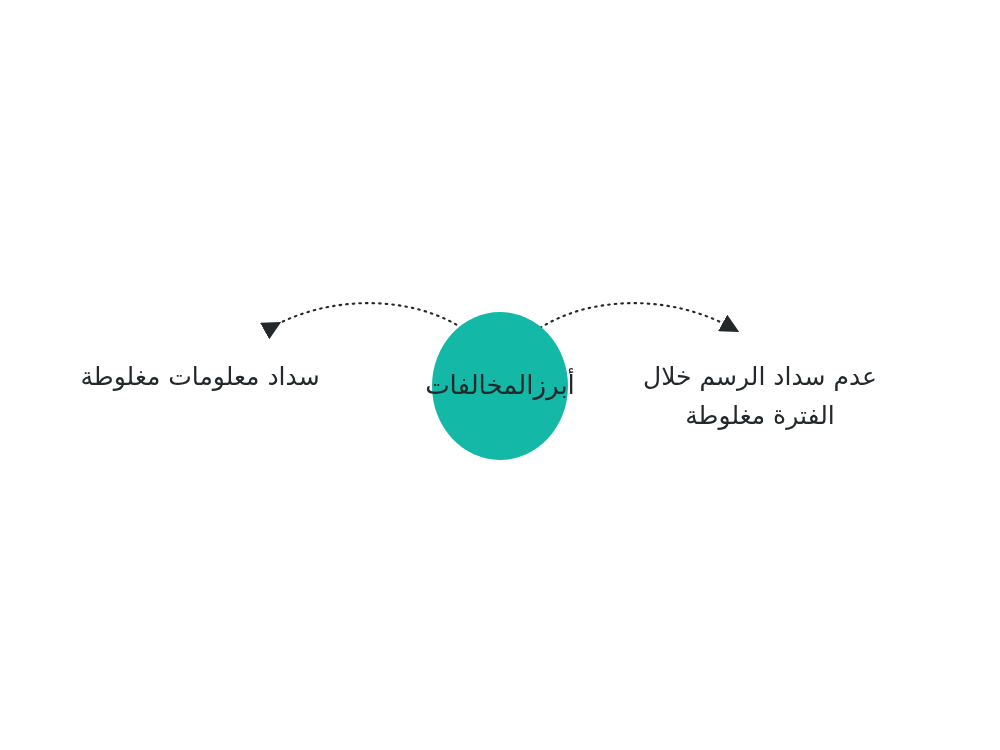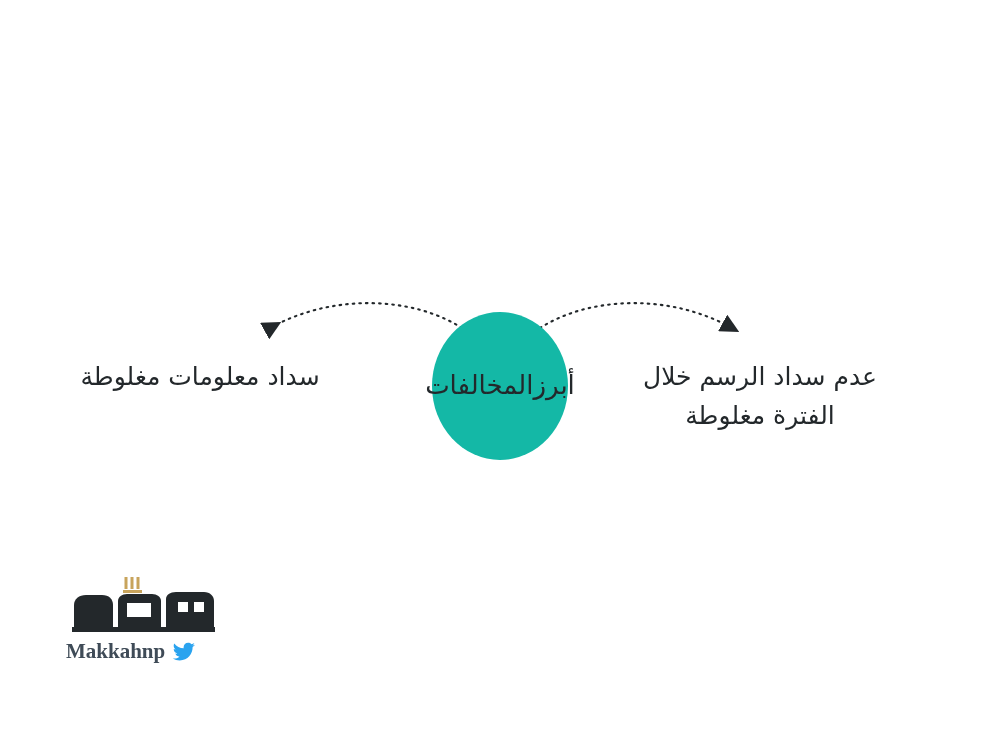--- a/index.html
+++ b/index.html
@@ -137,39 +137,14 @@
 
   <div class="branch branch-left">
     <span class="line">عدم سداد الرسم خلال</span>
     <span class="line">الفترة مغلوطة</span>
   </div>
 
   <div class="branch branch-right">
     <span class="line">سداد معلومات مغلوطة</span>
   </div>
 
-  <div class="logo-wrap">
-    <svg class="logo-mark" viewBox="0 0 152 62">
-
-      <path d="M60,2 L60,14 M66,2 L66,14 M72,2 L72,14" stroke="#c8a45c" stroke-width="3" fill="none"></path>
-      <path d="M57,15 L76,15 L76,18 L57,18 z" fill="#c8a45c"></path>
-
-      <path d="M8,52 L8,30 C8,24 13,20 20,20 L36,20 C43,20 47,24 47,30 L47,52 z" fill="#23282b"></path>
-      <path d="M52,52 L52,26 C52,22 56,19 61,19 L86,19 C91,19 95,22 95,26 L95,52 z" fill="#23282b"></path>
-      <rect x="61" y="28" width="24" height="14" fill="#ffffff"></rect>
-      <path d="M100,52 L100,24 C100,20 104,17 110,17 L138,17 C144,17 148,21 148,26 L148,52 z" fill="#23282b"></path>
-      <rect x="112" y="27" width="10" height="10" fill="#ffffff"></rect>
-      <rect x="128" y="27" width="10" height="10" fill="#ffffff"></rect>
-      <rect x="6" y="52" width="143" height="5" fill="#23282b"></rect>
-    </svg>
-    <div class="logo-handle">
-      <svg class="tw-icon" viewBox="0 0 24 24">
-        <path d="M23,4.8c-0.8,0.4-1.7,0.7-2.6,0.8c0.9-0.6,1.6-1.5,1.9-2.5c-0.9,0.5-1.8,0.9-2.9,1.1c-0.8-0.9-2-1.4-3.3-1.4
-                 c-2.5,0-4.5,2-4.5,4.5c0,0.4,0,0.7,0.1,1C7.9,8.1,4.5,6.2,2.3,3.4C1.9,4.1,1.7,4.9,1.7,5.8c0,1.6,0.8,3,2,3.8
-                 C3,9.5,2.3,9.3,1.7,9c0,0,0,0,0,0.1c0,2.2,1.5,4,3.6,4.4c-0.4,0.1-0.8,0.2-1.2,0.2c-0.3,0-0.6,0-0.8-0.1c0.6,1.8,2.3,3.1,4.2,3.1
-                 c-1.5,1.2-3.5,1.9-5.6,1.9c-0.4,0-0.7,0-1.1-0.1c2,1.3,4.4,2,6.9,2c8.3,0,12.9-6.9,12.9-12.9c0-0.2,0-0.4,0-0.6
-                 C21.6,6.5,22.4,5.7,23,4.8z" fill="#2aa3ef"></path>
-      </svg>
-      <span class="handle-text">Makkahnp</span>
-    </div>
-  </div>
 
 </div>
 
 </body></html>

